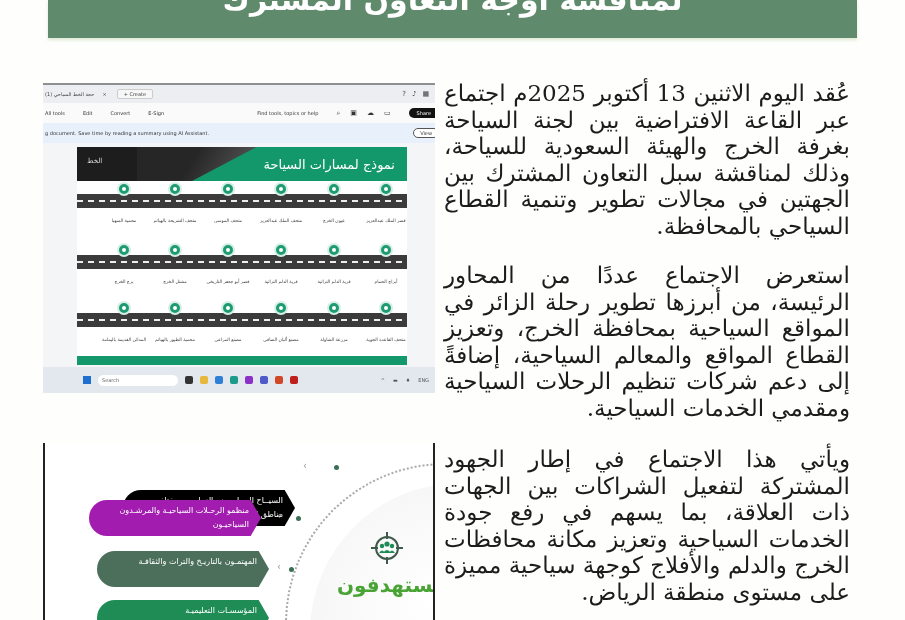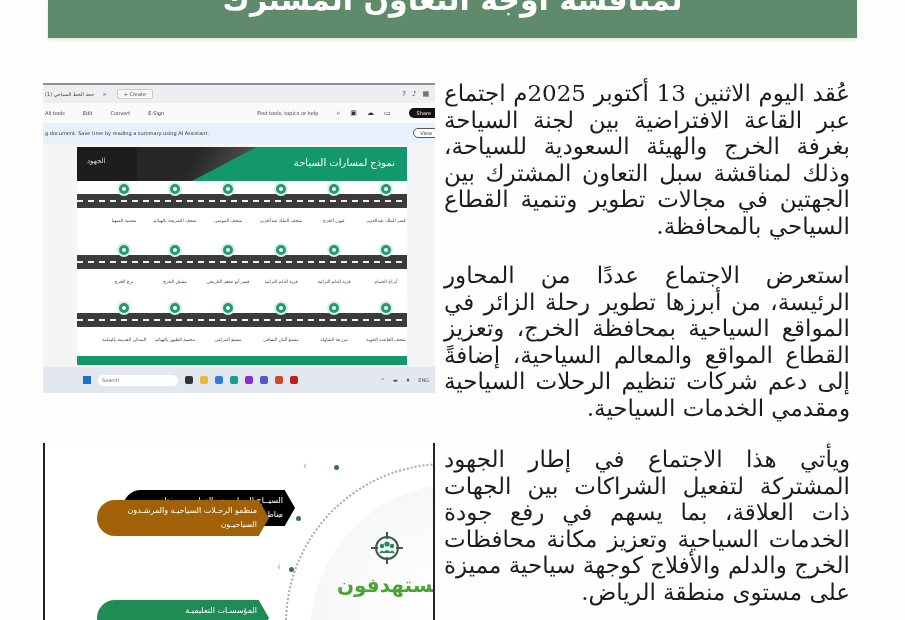--- a/index.html
+++ b/index.html
@@ -33,42 +33,42 @@
     .menubar { height: 20px; background: #fafafa; display: flex; align-items: center; font-size: 5px; color: #333; gap: 18px; padding-left: 2px; }
     .menubar .findtools { margin-left: auto; }
     .menubar .mb-icons { display: flex; gap: 10px; font-size: 7px; }
     .share-btn { background: #111; color: #fff; border-radius: 6px; padding: 2px 8px; margin-right: -4px; font-size: 5px; }
     .infobar { height: 20px; background: #e8f0fb; display: flex; align-items: center; font-size: 5px; color: #333; padding-left: 2px; }
     .infobar .view-btn { margin-left: auto; border: 1px solid #555; border-radius: 6px; padding: 1px 6px; margin-right: -4px; background: #fff; }
     .doc { position: absolute; left: 34px; top: 62px; width: 330px; height: 218px; background: #fff; }
     .doc-header { position: relative; height: 34px; background: #1d1d1d; overflow: hidden; }
     .doc-header .gband { position: absolute; right: 0; top: 0; width: 215px; height: 34px; background: #12986a; clip-path: polygon(30% 0, 100% 0, 100% 100%, 0 100%); }
     .doc-header .silver { position: absolute; left: 60px; top: 0; width: 190px; height: 34px; background: linear-gradient(120deg, #2a2a2a 30%, #6a6a6a 60%, #1d1d1d 70%); clip-path: polygon(0 0, 100% 0, 80% 100%, 0 100%); opacity: .7; }
-    .doc-header .title { position: absolute; right: 12px; top: 10px; color: #fff; font-size: 10px; direction: rtl; }
+    .doc-header .title { position: absolute; right: 12px; top: 10px; color: #fff; font-size: 13px; direction: rtl; }
     .doc-header .logo { position: absolute; left: 10px; top: 10px; color: #ddd; font-size: 7px; }
     .road { position: absolute; left: 0; width: 330px; height: 14px; background: #3b3b3b; }
     .road::after { content: ""; position: absolute; left: 0; right: 0; top: 6px; height: 2px;
       background: repeating-linear-gradient(90deg, #eee 0 6px, transparent 6px 11px); }
     .pin { position: absolute; width: 14px; height: 14px; border-radius: 50%; background: #1e9b73; border: 2px solid #d6efe5; }
     .pin::after { content: ""; position: absolute; left: 3px; top: 3px; width: 4px; height: 4px; border-radius: 50%; background: #fff; }
     .stop-label { position: absolute; width: 50px; text-align: center; font-size: 4.5px; color: #444; direction: rtl; line-height: 6px; }
     .doc-footer { position: absolute; left: 0; bottom: 0; width: 330px; height: 9px; background: #12986a; }
     .taskbar { position: absolute; left: 0; bottom: 0; width: 392px; height: 26px; background: #e3e8ef; display: flex; align-items: center; gap: 7px; padding-left: 40px; font-size: 6px; }
     .start-icon { width: 8px; height: 8px; background: #1f6fd0; }
     .tb-search { width: 80px; height: 11px; background: #fff; border-radius: 6px; font-size: 5px; color: #666; padding-left: 4px; line-height: 11px; }
     .tb-app { width: 8px; height: 8px; border-radius: 2px; }
     .tray { margin-left: auto; padding-right: 6px; display: flex; gap: 8px; font-size: 5px; color: #555; }
 
     
     .shot2 { position: absolute; left: 43px; top: 443px; width: 392px; height: 177px; background: #fff; border-left: 2px solid #222; border-right: 2px solid #222; overflow: hidden; }
     .arc { position: absolute; left: 240px; top: 20px; width: 320px; height: 320px; border-radius: 50%; border: 2px dotted #aaa; }
     .bgcircle { position: absolute; left: 265px; top: 40px; width: 300px; height: 300px; border-radius: 50%; background: radial-gradient(circle at 40% 40%, #ffffff 0%, #f1f3f1 70%); }
     .pill { position: absolute; height: 36px; border-radius: 18px 0 0 18px; color: #fff; direction: rtl; font-size: 8px; line-height: 14px; padding: 4px 12px; clip-path: polygon(0 0, 94% 0, 100% 50%, 94% 100%, 0 100%); }
     .pill-1 { left: 78px; top: 8px; width: 172px; background: #000000; text-align: right; margin-top: 39px; }
-    .pill-2 { left: 52px; top: 57px; width: 172px; background: #a16207; }
+    .pill-2 { left: 44px; top: 57px; width: 172px; background: #a21caf; }
     .pill-3 { left: 52px; top: 108px; width: 172px; background: #4b6f5b; }
     .pill-4 { left: 52px; top: 157px; width: 172px; background: #1f8c55; }
     .chev { position: absolute; color: #999; font-size: 10px; }
     .dot { position: absolute; width: 5px; height: 5px; border-radius: 50%; background: #3b6f55; }
     .target-icon { position: absolute; left: 325px; top: 88px; width: 34px; height: 34px; }
     .beneficiaries { position: absolute; left: 292px; top: 130px; font-size: 20px; font-weight: bold; color: #4aa335; direction: rtl; white-space: nowrap; }
   </style>
 </head>
 <body>
 
@@ -107,21 +107,21 @@
   </div>
   <div class="infobar">
     <span>g document. Save time by reading a summary using AI Assistant.</span>
     <span class="view-btn">View</span>
   </div>
 
   <div class="doc">
     <div class="doc-header">
       <div class="silver"></div>
       <div class="gband"></div>
-      <div class="logo">الجهود</div>
+      <div class="logo">الخط</div>
       <div class="title">نموذج لمسارات السياحة</div>
     </div>
 
     <div class="road" style="top:47px"></div>
     <div class="pin" style="left:302px;top:35px"></div>
     <div class="pin" style="left:250px;top:35px"></div>
     <div class="pin" style="left:197px;top:35px"></div>
     <div class="pin" style="left:144px;top:35px"></div>
     <div class="pin" style="left:91px;top:35px"></div>
     <div class="pin" style="left:40px;top:35px"></div>
@@ -188,20 +188,21 @@
   <div class="arc"></div>
 
   <div class="pill pill-1">السيــاح المحليــون والزوار من مختلف مناطق المملكة</div>
   <span class="chev" style="left:258px;top:17px">‹</span>
   <span class="dot" style="left:289px;top:22px"></span>
 
   <div class="pill pill-2">منظمو الرحـلات السياحيـة والمرشـدون السياحيـون</div>
   <span class="chev" style="left:232px;top:67px">‹</span>
   <span class="dot" style="left:251px;top:73px"></span>
 
+  <div class="pill pill-3">المهتمـون بالتاريـخ والتراث والثقافـة</div>
   <span class="chev" style="left:232px;top:118px">‹</span>
   <span class="dot" style="left:244px;top:124px"></span>
 
   <div class="pill pill-4">المؤسسـات التعليميـة</div>
 
   <svg class="target-icon" viewBox="0 0 34 34">
     <circle cx="17" cy="17" r="11" fill="none" stroke="#3e5a4a" stroke-width="2"></circle>
     <line x1="17" y1="1" x2="17" y2="8" stroke="#3e5a4a" stroke-width="2"></line>
     <line x1="17" y1="26" x2="17" y2="33" stroke="#3e5a4a" stroke-width="2"></line>
     <line x1="1" y1="17" x2="8" y2="17" stroke="#3e5a4a" stroke-width="2"></line>

